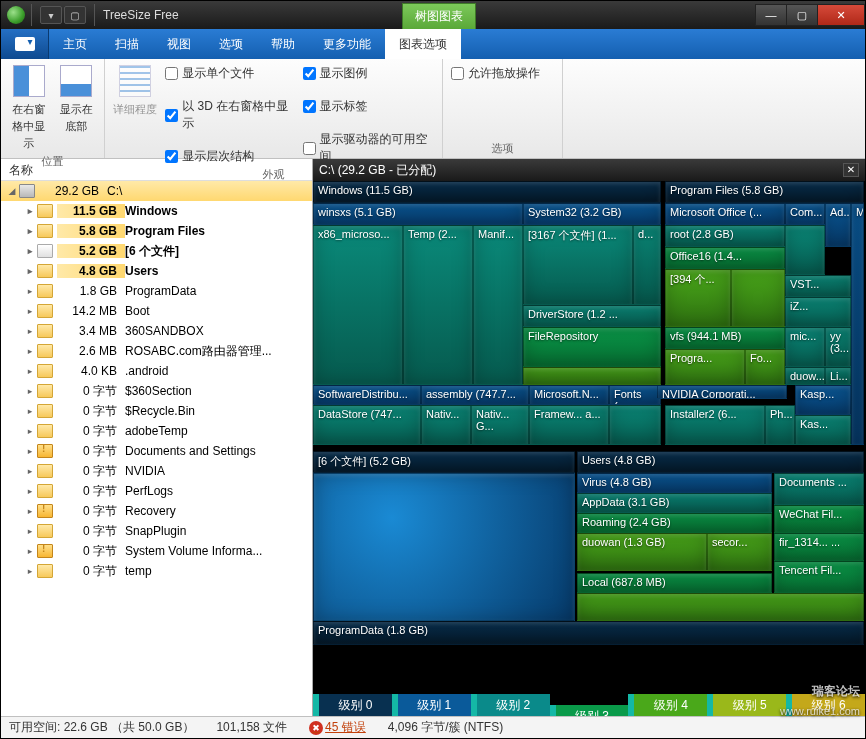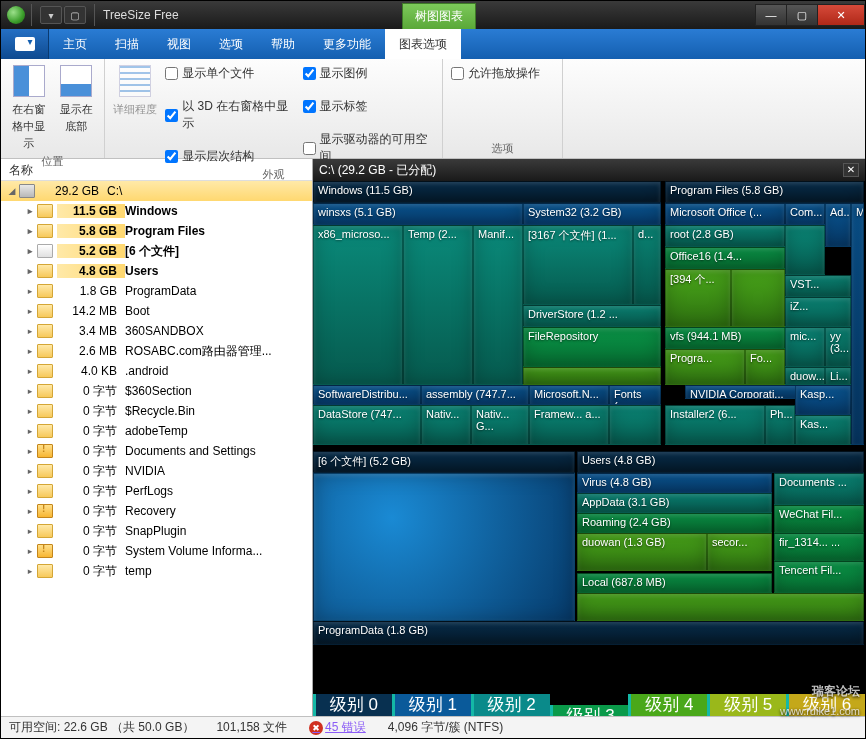--- a/index.html
+++ b/index.html
@@ -57,23 +57,23 @@
 .map .mhead .x { margin-left:auto; width:16px; height:14px; background:#333; border:1px solid #555; text-align:center; line-height:12px; font-size:10px; }
 .map .mbody { flex:1; position:relative; overflow:hidden; }
 .blk { position:absolute; border:1px solid rgba(0,0,0,.35); color:#fff; font-size:11px; padding:2px 4px; overflow:hidden; text-shadow:0 1px 2px rgba(0,0,0,.6); box-shadow:inset 0 0 20px rgba(0,0,0,.25),inset 0 2px 4px rgba(255,255,255,.15); }
 .blk.hdr { background:linear-gradient(#083050,#041828); }
 .blk.g1 { background:linear-gradient(#0a5a9a,#063a6a); }
 .blk.g2 { background:linear-gradient(#0a8a7a,#065a4e); }
 .blk.g3 { background:linear-gradient(#0a9a4a,#066a30); }
 .blk.g4 { background:linear-gradient(#4aa81a,#2e7010); }
 .blk.glow { background:radial-gradient(circle at 30% 30%,#1a8ad4,#063a6a); }
 .legend { height:22px; display:flex; }
-.legend .lv { flex:1; text-align:center; color:#fff; line-height:22px; font-size:17px; border-left:3px solid #14b8a6; }
+.legend .lv { flex:1; text-align:center; color:#fff; line-height:22px; font-size:12px; border-left:6px solid #14b8a6; }
 .status { height:22px; border-top:1px solid #c0c0c0; background:#f4f4f4; display:flex; align-items:center; padding:0 8px; gap:22px; color:#333; }
-.status .err { color:#8b5cf6; text-decoration:underline; display:flex; align-items:center; gap:2px; }
+.status .err { color:#c2410c; text-decoration:underline; display:flex; align-items:center; gap:2px; }
 .status .err::before { content:"✖"; display:inline-block; width:14px; height:14px; background:#d03020; color:#fff; border-radius:50%; text-align:center; line-height:14px; font-size:9px; }
 .watermark { position:absolute; bottom:18px; right:6px; color:rgba(255,255,255,.75); font-size:20px; font-weight:bold; text-align:right; line-height:20px; pointer-events:none; text-shadow:0 1px 3px #000; }
 .watermark .sub { font-size:11px; font-weight:normal; }
 </style>
 </head>
 <body>
 
 <div class="window">
 
  <div class="titlebar">
@@ -338,21 +338,21 @@
     <div class="blk g2" style="left:472px;top:44px;width:40px;height:50px"></div>
     <div class="blk g2" style="left:472px;top:94px;width:66px;height:22px">VST...</div>
     <div class="blk g2" style="left:472px;top:116px;width:66px;height:30px">iZ...</div>
     <div class="blk g3" style="left:352px;top:146px;width:120px;height:22px">vfs (944.1 MB)</div>
     <div class="blk g4" style="left:352px;top:168px;width:80px;height:36px">Progra...</div>
     <div class="blk g4" style="left:432px;top:168px;width:40px;height:36px">Fo...</div>
     <div class="blk g2" style="left:472px;top:146px;width:40px;height:40px">mic...</div>
     <div class="blk g2" style="left:472px;top:186px;width:40px;height:18px">duow...</div>
     <div class="blk g2" style="left:512px;top:146px;width:26px;height:40px">yy (3...</div>
     <div class="blk g2" style="left:512px;top:186px;width:26px;height:18px">Li...</div>
-    <div class="blk g1" style="left:372px;top:204px;width:130px;height:14px">NVIDIA Corporati...</div>
+    <div class="blk g1" style="left:344px;top:204px;width:130px;height:14px">NVIDIA Corporati...</div>
     <div class="blk g2" style="left:352px;top:224px;width:100px;height:40px">Installer2 (6...</div>
     <div class="blk g2" style="left:452px;top:224px;width:30px;height:40px">Ph...</div>
     <div class="blk g1" style="left:482px;top:204px;width:56px;height:30px">Kasp...</div>
     <div class="blk g2" style="left:482px;top:234px;width:56px;height:30px">Kas...</div>
 
     <div class="blk hdr" style="left:0;top:270px;width:262px;height:22px">[6 个文件] (5.2 GB)</div>
     <div class="blk glow" style="left:0;top:292px;width:262px;height:148px"></div>
 
     <div class="blk hdr" style="left:264px;top:270px;width:287px;height:22px">Users (4.8 GB)</div>
     <div class="blk g1" style="left:264px;top:292px;width:195px;height:20px">Virus (4.8 GB)</div>

